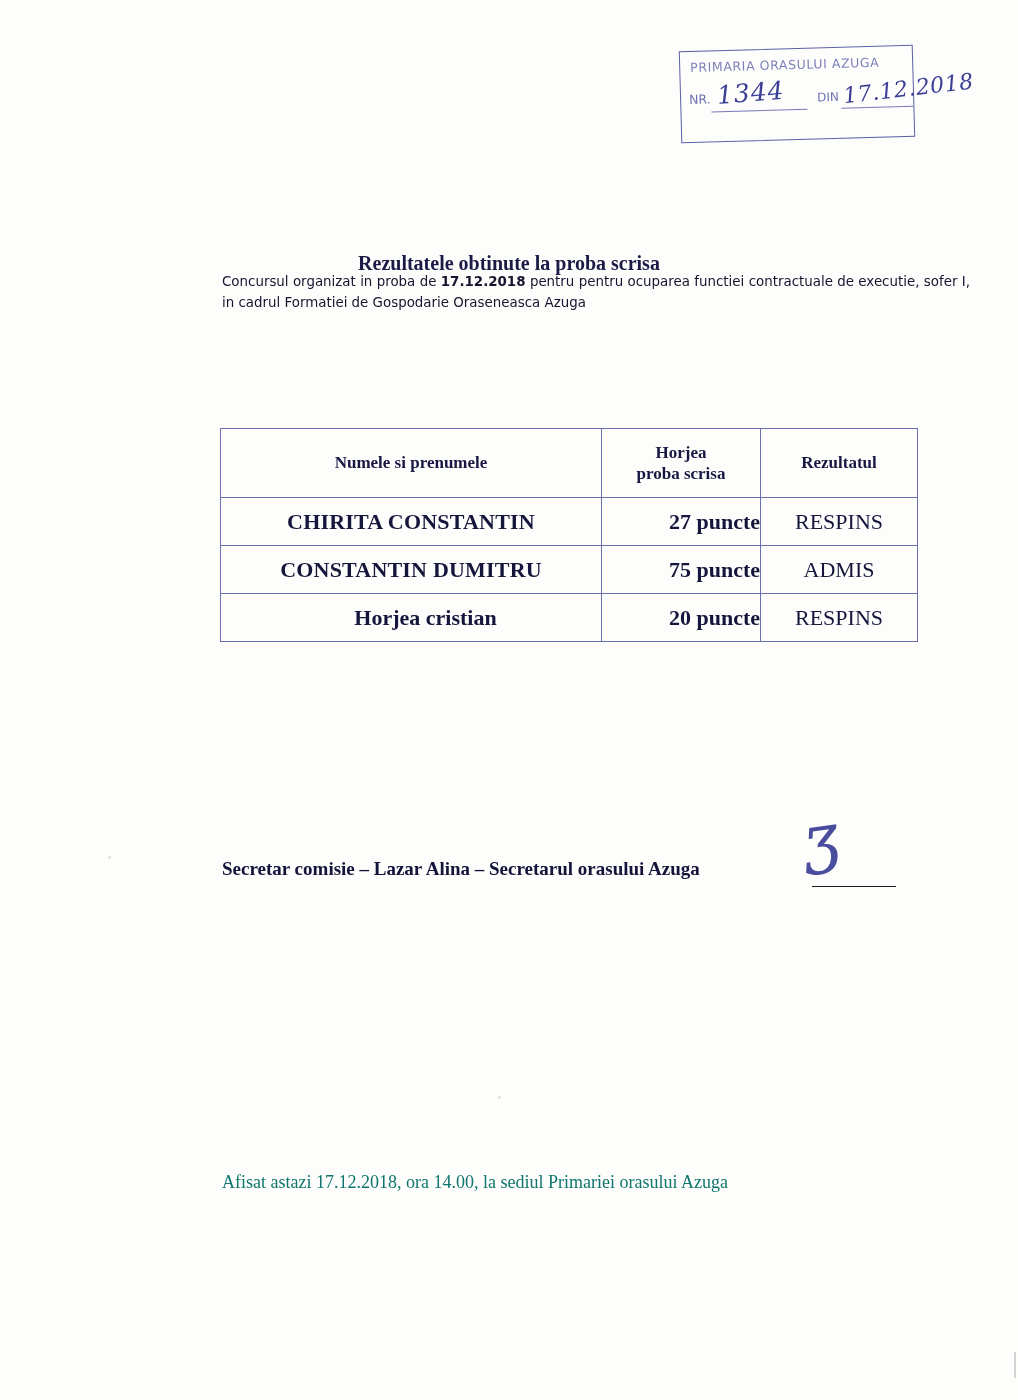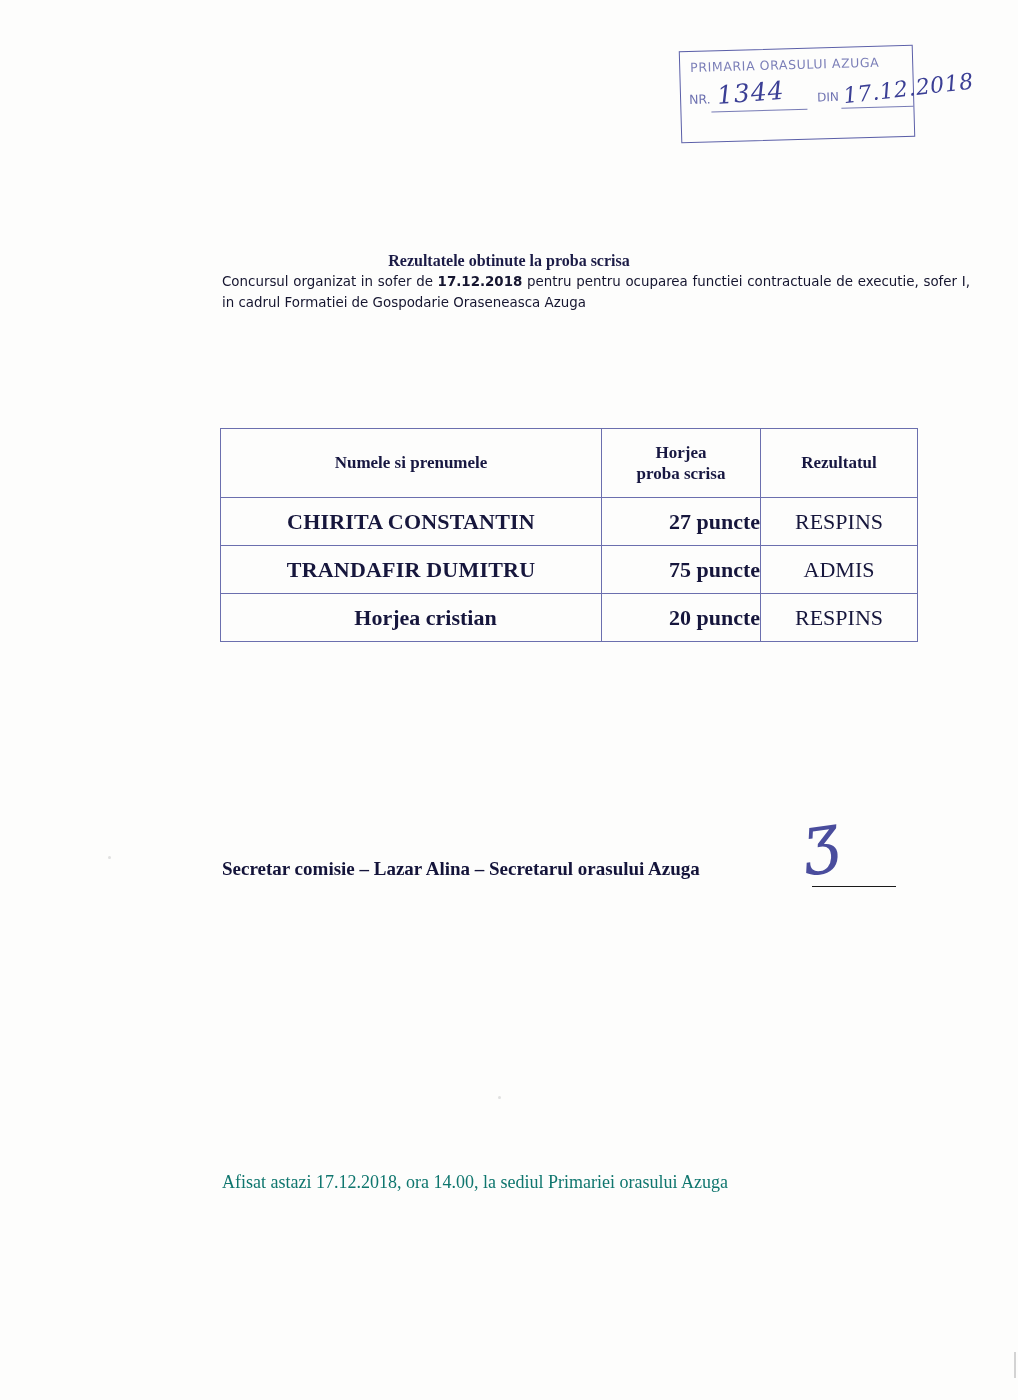--- a/index.html
+++ b/index.html
@@ -99,21 +99,21 @@
     opacity: 0.75;
   }
 
   
   .doc-title {
     position: absolute;
     left: 0;
     top: 252px;
     width: 100%;
     text-align: center;
-    font-size: 16px;
+    font-size: 20px;
     font-weight: bold;
     color: #1b1b46;
     font-family: "Liberation Serif", serif;
   }
   .intro {
     position: absolute;
     left: 222px;
     top: 272px;
     width: 748px;
     font-family: "DejaVu Sans", sans-serif;
@@ -252,42 +252,42 @@
     <div class="stamp-num-hand">1344</div>
     <div class="stamp-underline-a"></div>
     <div class="stamp-din">DIN</div>
     <div class="stamp-date-hand">17.12.2018</div>
     <div class="stamp-underline-b"></div>
   </div>
 
   <div class="doc-title">Rezultatele obtinute la proba scrisa</div>
 
   <div class="intro">
-    <span>Concursul organizat in sofer de </span><b>17.12.2018</b><span> pentru pentru ocuparea functiei contractuale de executie, sofer I, in cadrul Formatiei de Gospodarie Oraseneasca Azuga</span>
+    <span>Concursul organizat in proba de </span><b>17.12.2018</b><span> pentru pentru ocuparea functiei contractuale de executie, sofer I, in cadrul Formatiei de Gospodarie Oraseneasca Azuga</span>
   </div>
 
   <table class="results-table">
     <thead>
       <tr>
         <td class="col-name">Numele si prenumele</td>
         <td class="col-score">
           <div class="hdr-two-line">Horjea</div>
           <div class="hdr-two-line">proba scrisa</div>
         </td>
         <td class="col-result">Rezultatul</td>
       </tr>
     </thead>
     <tbody>
       <tr>
         <td class="cell-name">CHIRITA CONSTANTIN</td>
         <td class="cell-score">27 puncte</td>
         <td class="cell-result">RESPINS</td>
       </tr>
       <tr>
-        <td class="cell-name">TRANDAFIR DUMITRU</td>
+        <td class="cell-name">CONSTANTIN DUMITRU</td>
         <td class="cell-score">75 puncte</td>
         <td class="cell-result">ADMIS</td>
       </tr>
       <tr>
         <td class="cell-name mixed">Horjea cristian</td>
         <td class="cell-score">20 puncte</td>
         <td class="cell-result">RESPINS</td>
       </tr>
     </tbody>
   </table>

